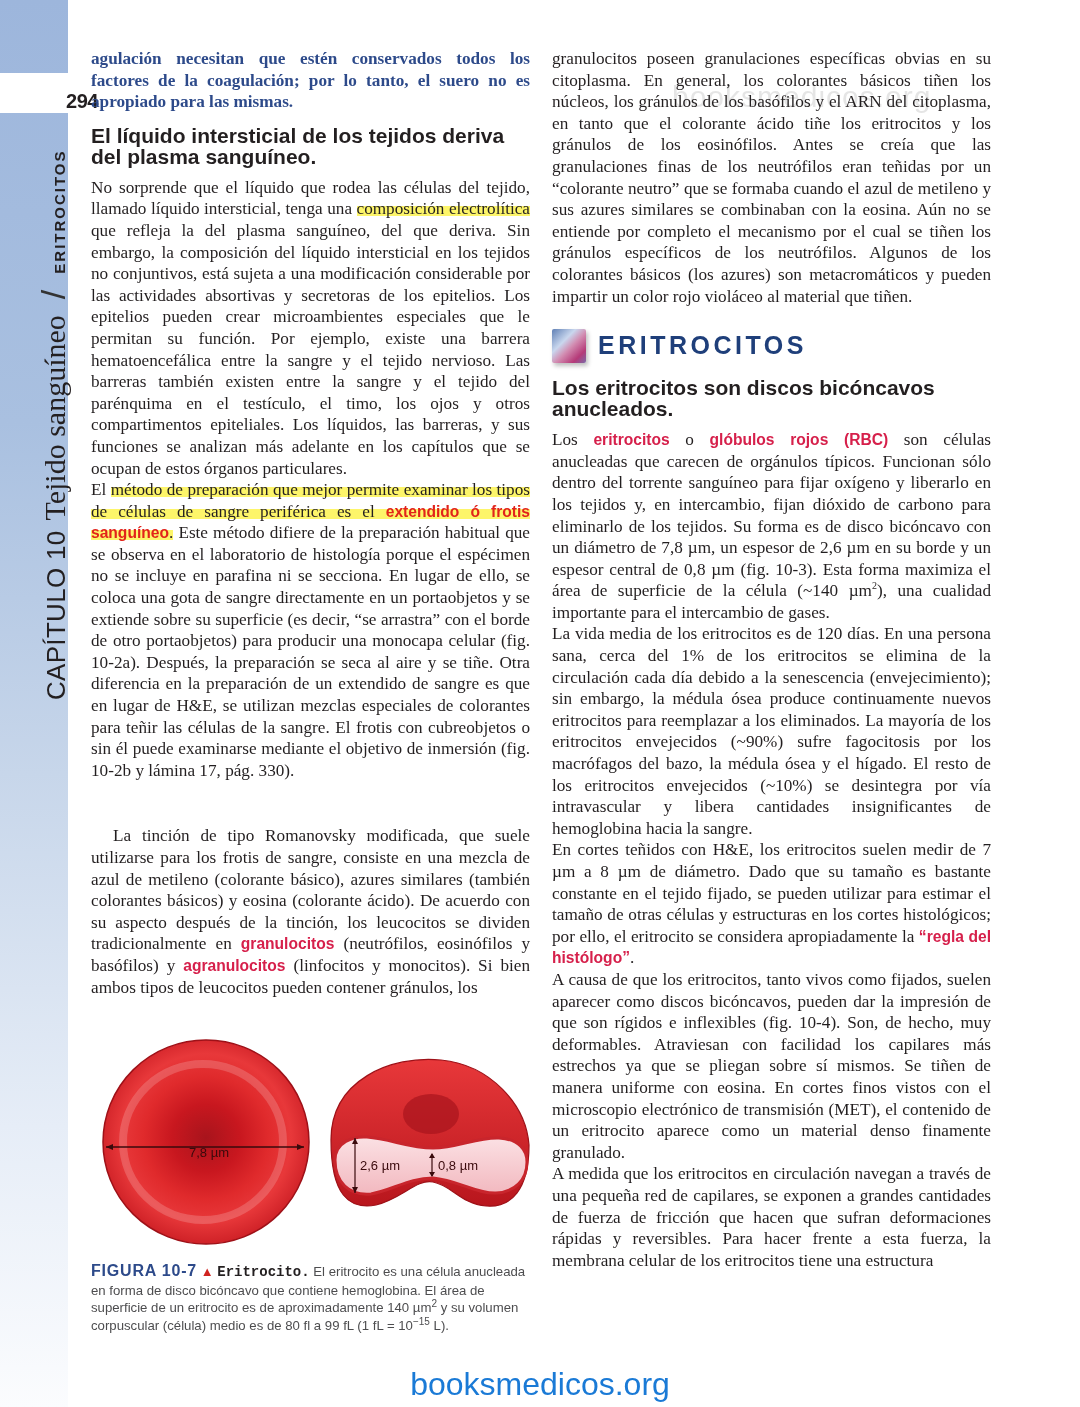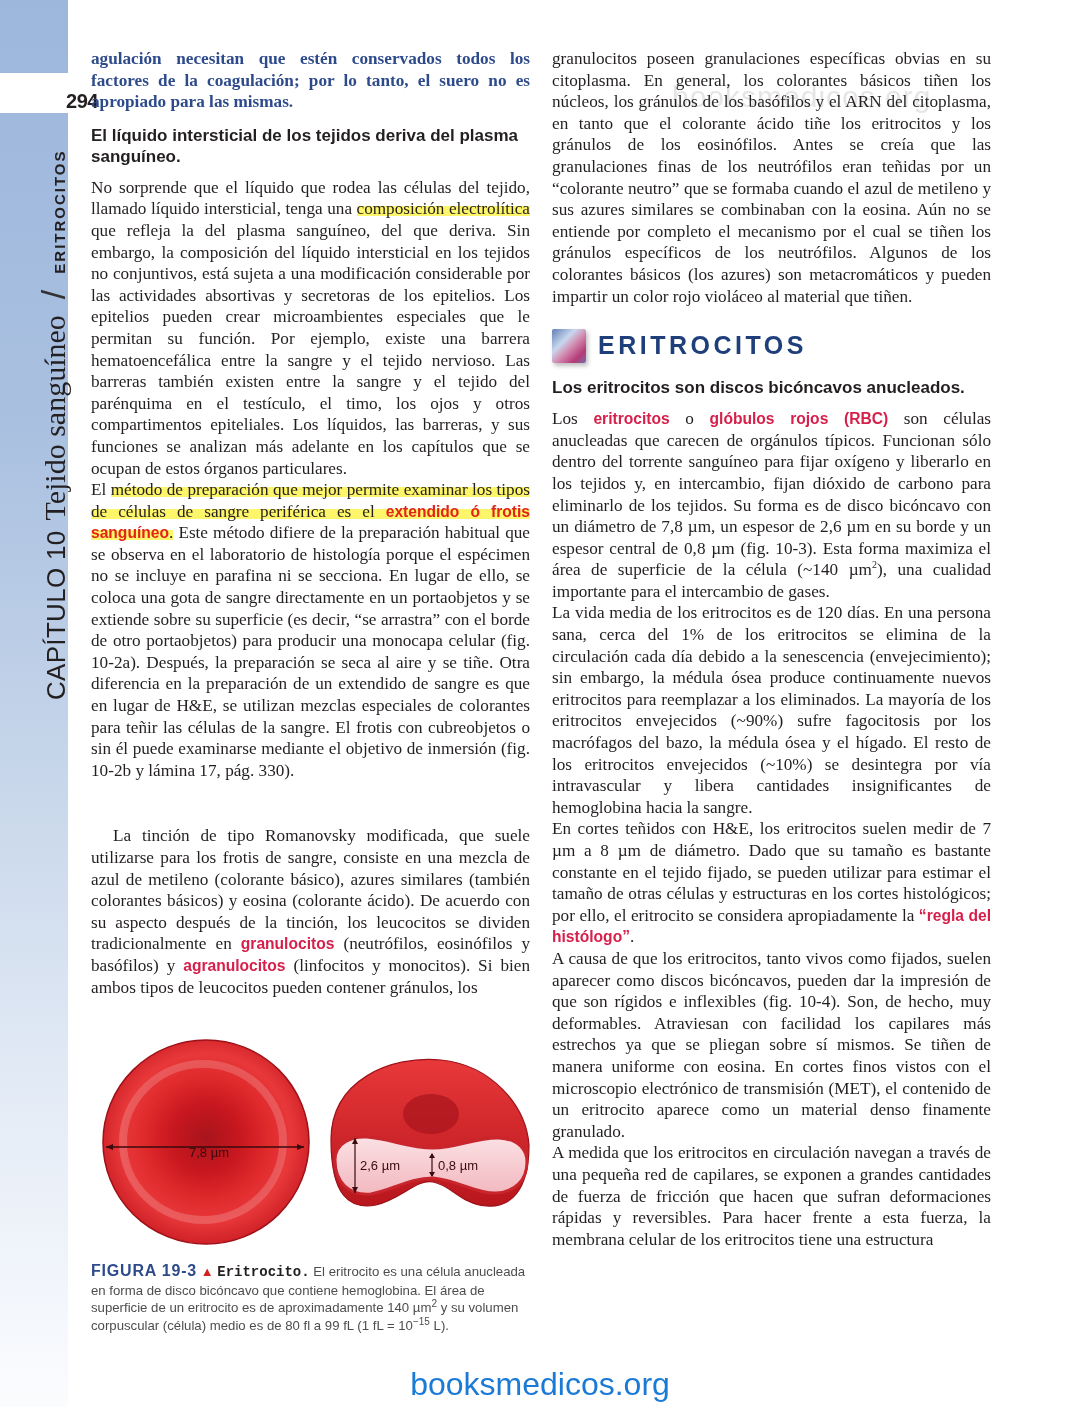--- a/index.html
+++ b/index.html
@@ -15,21 +15,21 @@
   .rh-chapter { font-family:"Liberation Sans", sans-serif; font-size:26px; font-weight:normal; letter-spacing:0.3px; }
   .rh-title { font-family:"Liberation Serif", serif; font-size:30px; }
   .rh-slash { font-family:"Liberation Sans", sans-serif; font-size:34px; font-weight:200; color:#333; margin:0 6px; }
   .rh-section { font-family:"Liberation Sans", sans-serif; font-size:15px; font-weight:bold; letter-spacing:2px; }
 
   .col { position:absolute; top:48px; font-size:17.2px; line-height:21.6px; text-align:justify; }
   .col-left { left:91px; width:439px; }
   .col-right { left:552px; width:439px; }
   p { margin:0; }
   .lead-blue { color:#2d4a8a;font-weight:bold; }
-  .head { font-family:"Liberation Sans", sans-serif; font-weight:bold; font-size:17px; line-height:21px;
+  .head { font-family:"Liberation Sans", sans-serif; font-weight:bold; font-size:21px; line-height:21px;
           margin:12px 0 10px 0; text-align:left; color:#231f20; }
   .hl { background:linear-gradient(to bottom, transparent 35%, #fdf56a 35%, #fdf56a 92%, transparent 92%); }
   .term { font-family:"Liberation Sans", sans-serif; font-weight:bold; color:#d6204b; font-size:15.6px; }
   .term-red { font-family:"Liberation Sans", sans-serif; font-weight:bold; color:#e2231a; font-size:15.6px; }
   .indent { text-indent:22px;margin-top:44px; }
   sup { font-size:10px; line-height:0; }
 
   .section-title { display:flex; align-items:center; gap:12px; margin:22px 0 14px 0; }
   .section-icon { width:34px; height:34px; border-radius:2px;
                   background:linear-gradient(135deg,#5f7fb4 0%,#c9d7ee 35%,#d28bb0 55%,#b53a78 80%,#7c6aa8 100%);
@@ -113,21 +113,21 @@
     <polygon points="264,108 261,114 267,114" fill="#3a0a0c"></polygon>
     <polygon points="264,163 261,157 267,157" fill="#3a0a0c"></polygon>
     <text x="269" y="140" font-family="Liberation Sans, sans-serif" font-size="13" fill="#3a0a0c">2,6 µm</text>
     <line x1="341" y1="124" x2="341" y2="146" stroke="#3a0a0c" stroke-width="1.2"></line>
     <polygon points="341,123 338,128 344,128" fill="#3a0a0c"></polygon>
     <polygon points="341,147 338,142 344,142" fill="#3a0a0c"></polygon>
     <text x="347" y="140" font-family="Liberation Sans, sans-serif" font-size="13" fill="#3a0a0c">0,8 µm</text>
   </svg>
 </div>
 <div class="fig-caption">
-  <span class="fig-label">FIGURA 19-3</span>
+  <span class="fig-label">FIGURA 10-7</span>
   <span class="fig-tri">▲</span>
   <span class="fig-title">Eritrocito.</span><span> El eritrocito es una célula anucleada en forma de disco bicóncavo que contiene hemoglobina. El área de superficie de un eritrocito es de aproximadamente 140 µm</span><sup>2</sup><span> y su volumen corpuscular (célula) medio es de 80 fl a 99 fL (1 fL = 10</span><sup>−15</sup><span> L).</span>
 </div>
 
 <div class="ghost-wm">booksmedicos.org</div>
 <div class="col col-right">
   <p>granulocitos poseen granulaciones específicas obvias en su citoplasma. En general, los colorantes básicos tiñen los núcleos, los gránulos de los basófilos y el ARN del citoplasma, en tanto que el colorante ácido tiñe los eritrocitos y los gránulos de los eosinófilos. Antes se creía que las granulaciones finas de los neutrófilos eran teñidas por un “colorante neutro” que se formaba cuando el azul de metileno y sus azures similares se combinaban con la eosina. Aún no se entiende por completo el mecanismo por el cual se tiñen los gránulos específicos de los neutrófilos. Algunos de los colorantes básicos (los azures) son metacromáticos y pueden impartir un color rojo violáceo al material que tiñen.</p>
 
   <div class="section-title">
     <span class="section-icon"></span>

